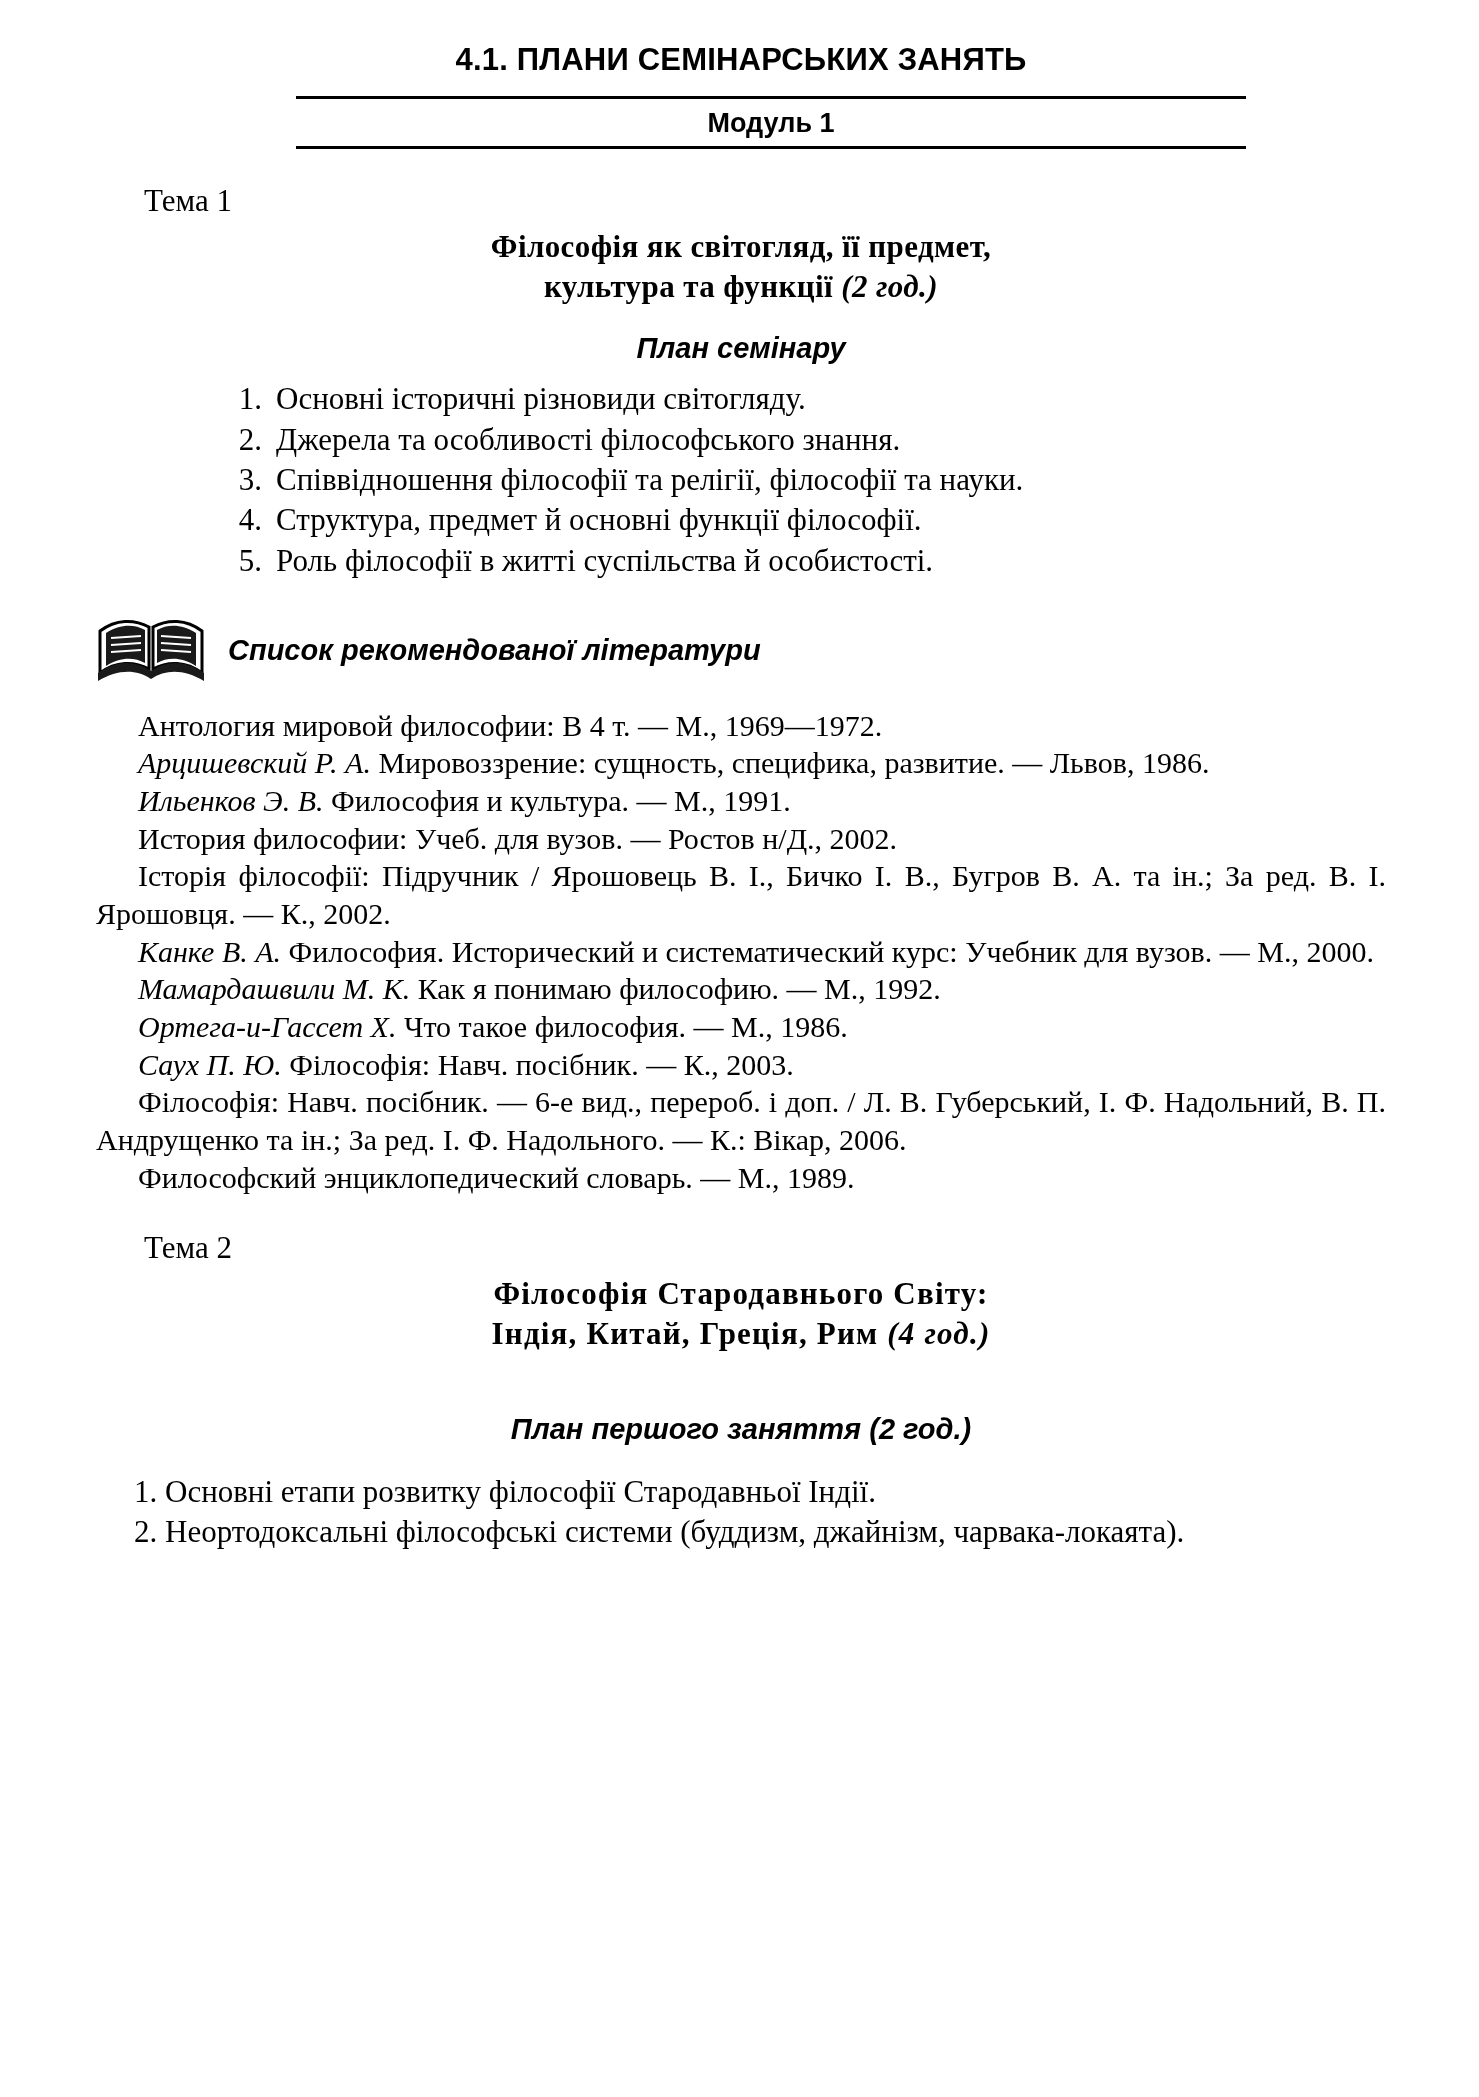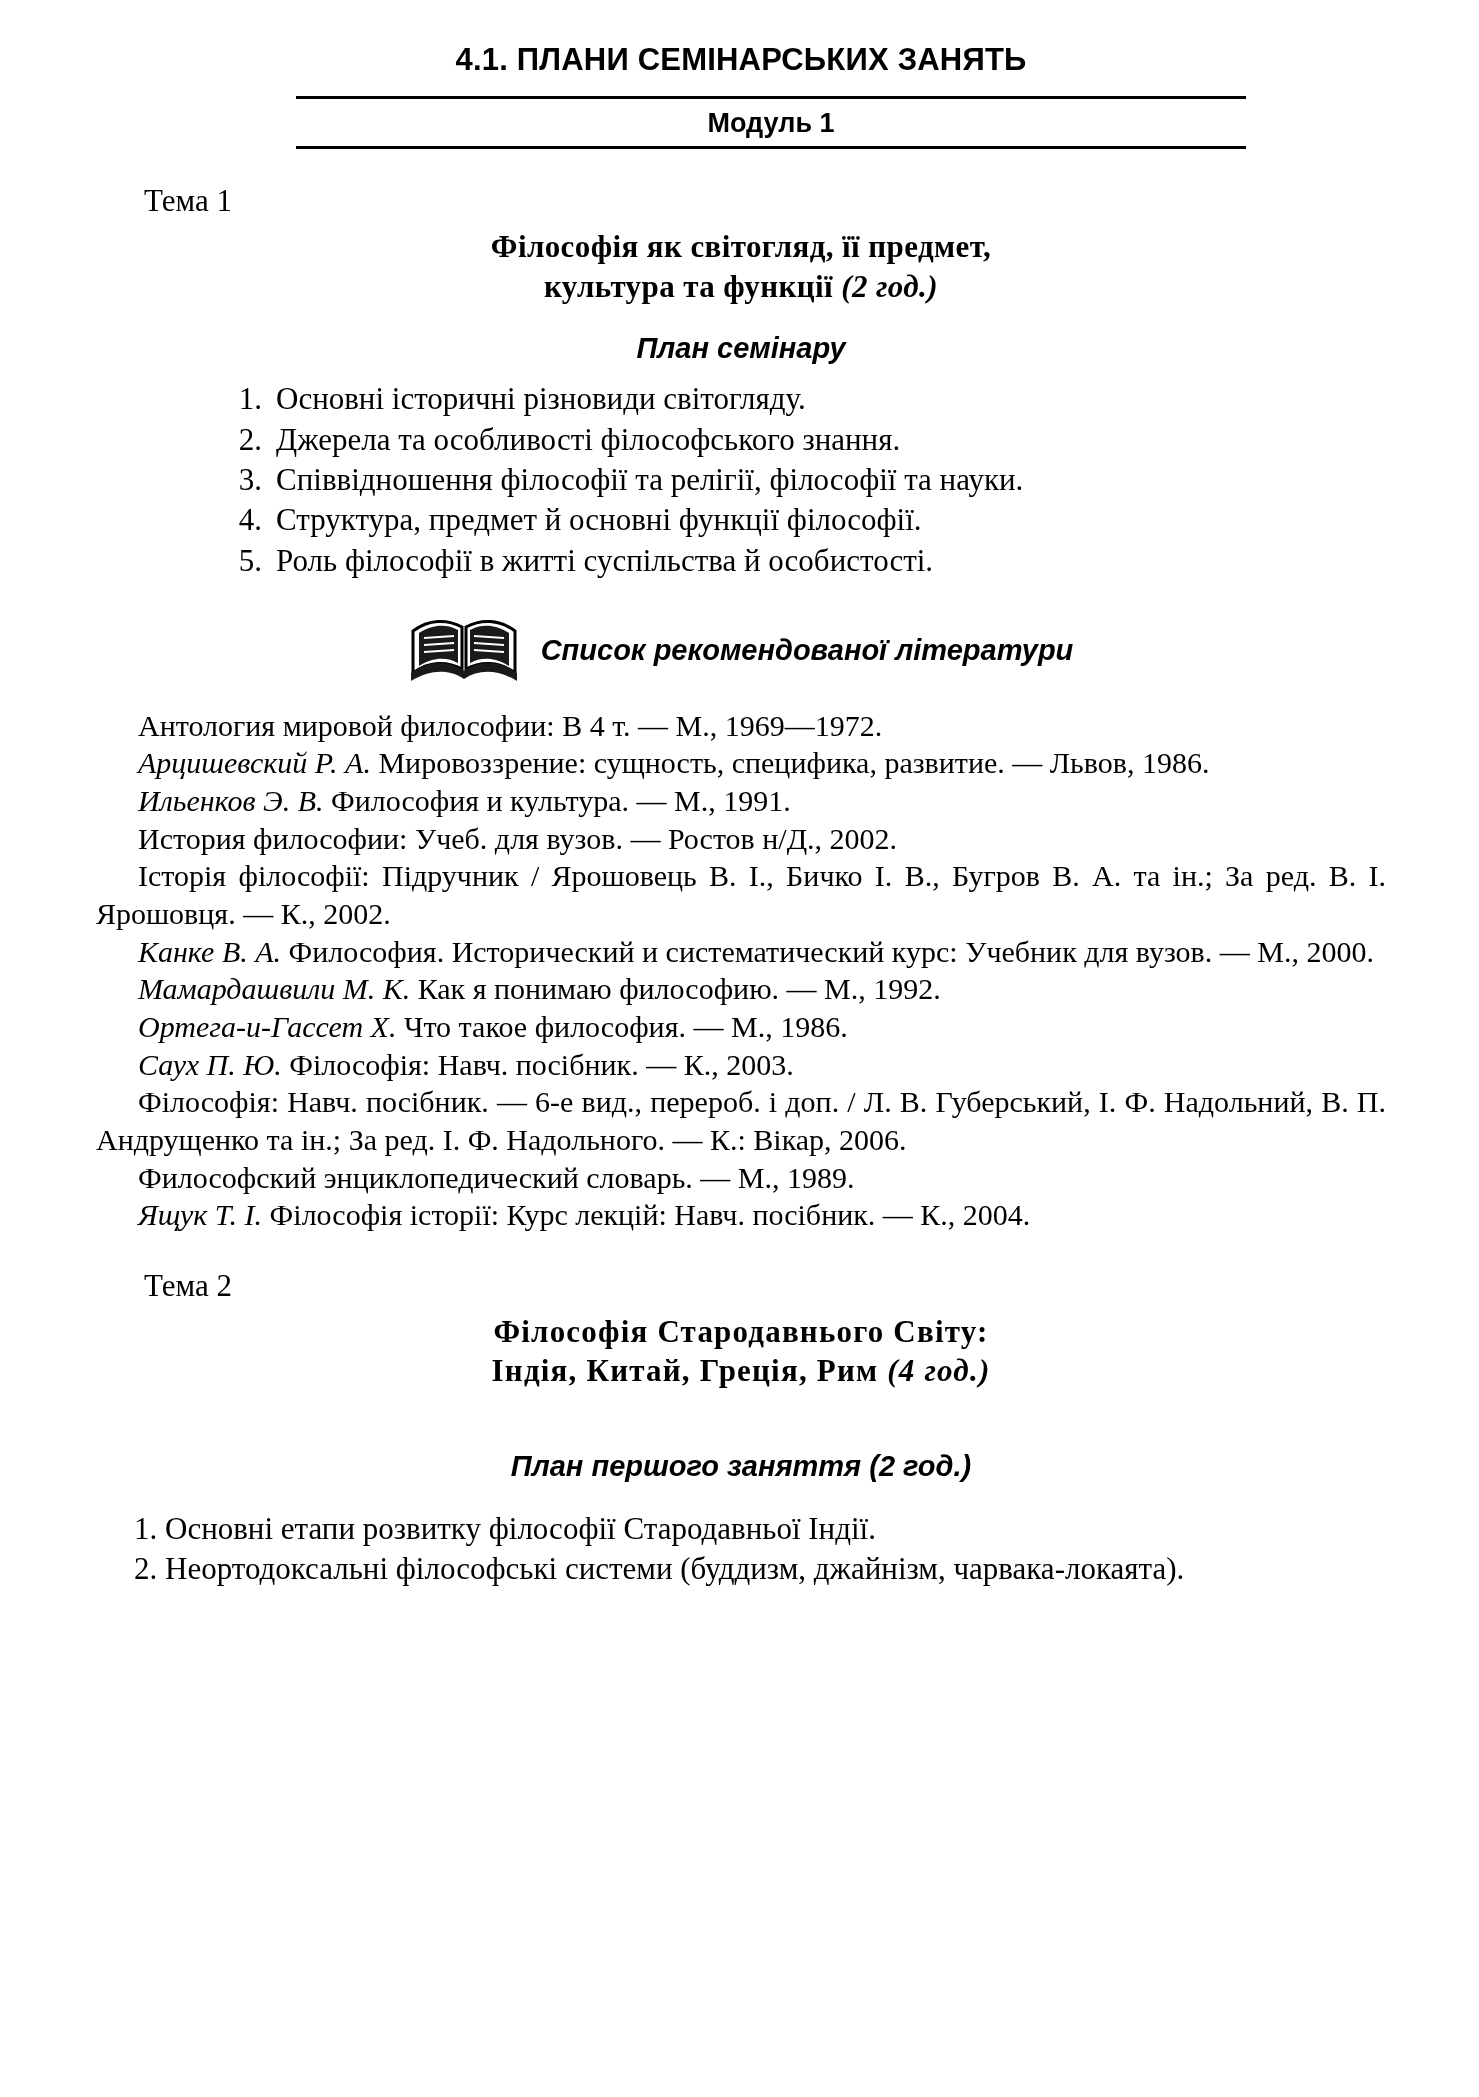--- a/index.html
+++ b/index.html
@@ -114,21 +114,20 @@
   }
   .plain-list p {
     margin: 0;
     text-indent: 38px;
   }
 
   
   .lit-header {
     display: flex;
     align-items: center;
-    justify-content: center;
     gap: 22px;
     margin: 30px 0 16px 0;
   }
   .book-icon {
     width: 110px;
     height: 80px;
     flex: 0 0 110px;
     display: block;
   }
   .lit-title {
@@ -222,21 +221,20 @@
       <p><i>Арцишевский Р. А.</i><span> Мировоззрение: сущность, специфика, развитие. — Львов, 1986.</span></p>
       <p><i>Ильенков Э. В.</i><span> Философия и культура. — М., 1991.</span></p>
       <p><i></i><span>История философии: Учеб. для вузов. — Ростов н/Д., 2002.</span></p>
       <p><i></i><span>Історія філософії: Підручник / Ярошовець В. І., Бичко І. В., Бугров В. А. та ін.; За ред. В. І. Ярошовця. — К., 2002.</span></p>
       <p><i>Канке В. А.</i><span> Философия. Исторический и систематический курс: Учебник для вузов. — М., 2000.</span></p>
       <p><i>Мамардашвили М. К.</i><span> Как я понимаю философию. — М., 1992.</span></p>
       <p><i>Ортега-и-Гассет Х.</i><span> Что такое философия. — М., 1986.</span></p>
       <p><i>Саух П. Ю.</i><span> Філософія: Навч. посібник. — К., 2003.</span></p>
       <p><i></i><span>Філософія: Навч. посібник. — 6-е вид., перероб. і доп. / Л. В. Губерський, І. Ф. Надольний, В. П. Андрущенко та ін.; За ред. І. Ф. Надольного. — К.: Вікар, 2006.</span></p>
       <p><i></i><span>Философский энциклопедический словарь. — М., 1989.</span></p>
-      <p><i>Ящук Т. І.</i><span> Філософія історії: Курс лекцій: Навч. посібник. — К., 2004.</span></p>
     </div>
 
     <div class="theme-label">Тема 2</div>
 
     <div class="theme-title t2">
       <span>Філософія Стародавнього Світу:</span><br>
       <span>Індія, Китай, Греція, Рим </span><span class="hours">(4 год.)</span>
     </div>
 
     <div class="plan-label small">План першого заняття (2 год.)</div>

